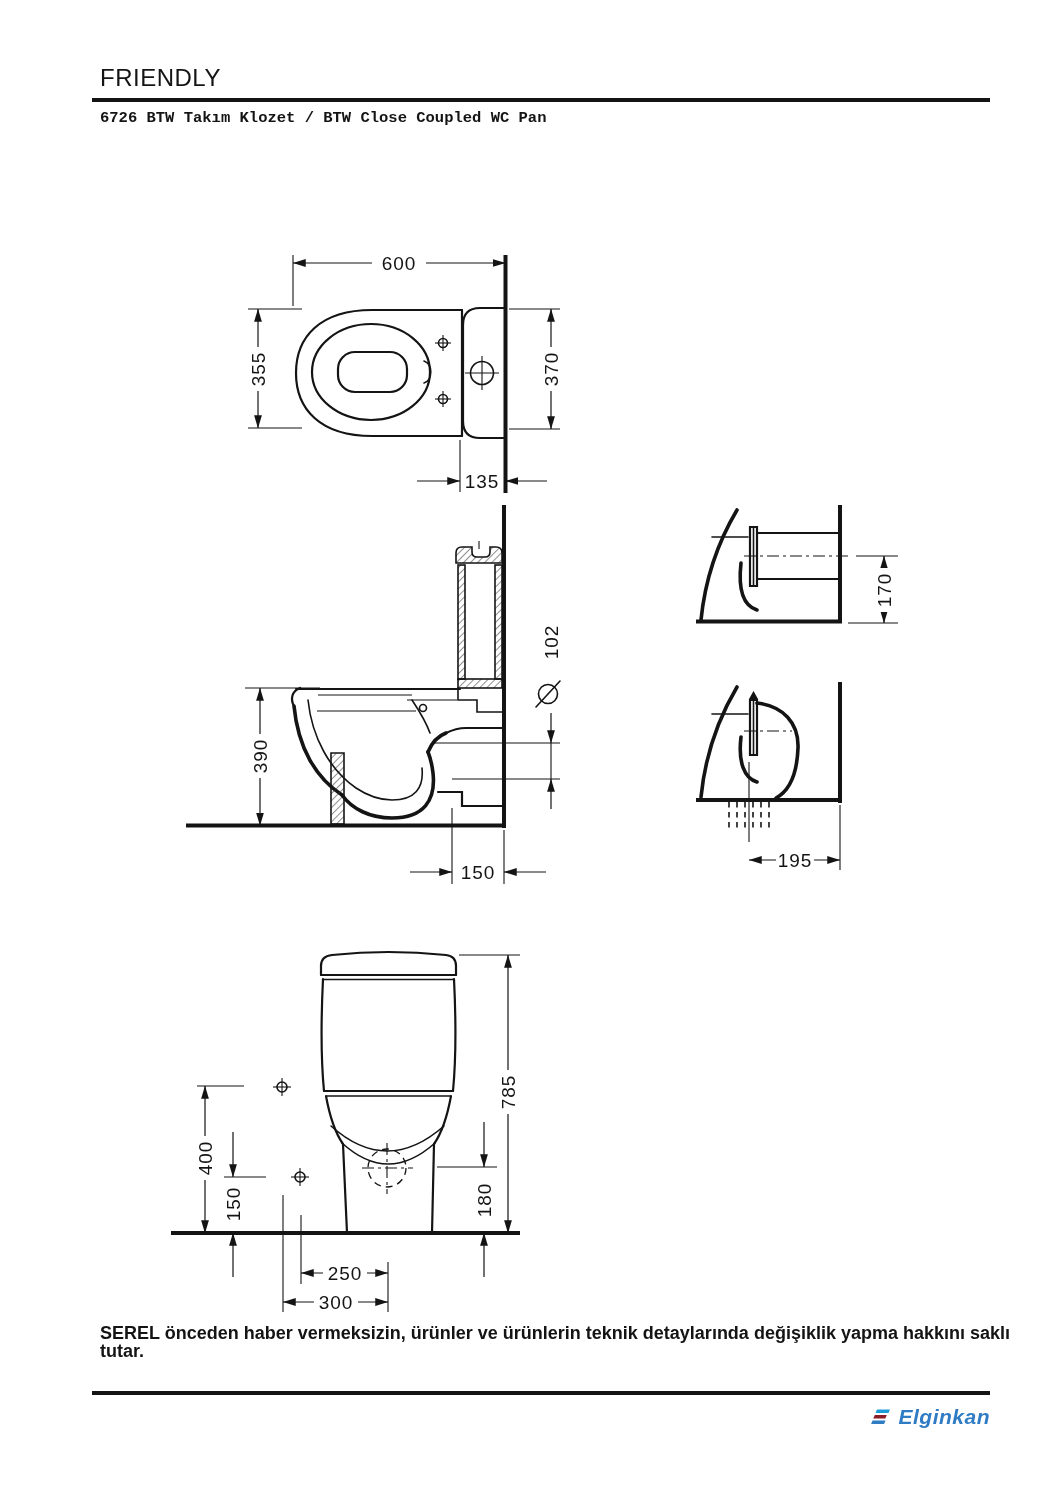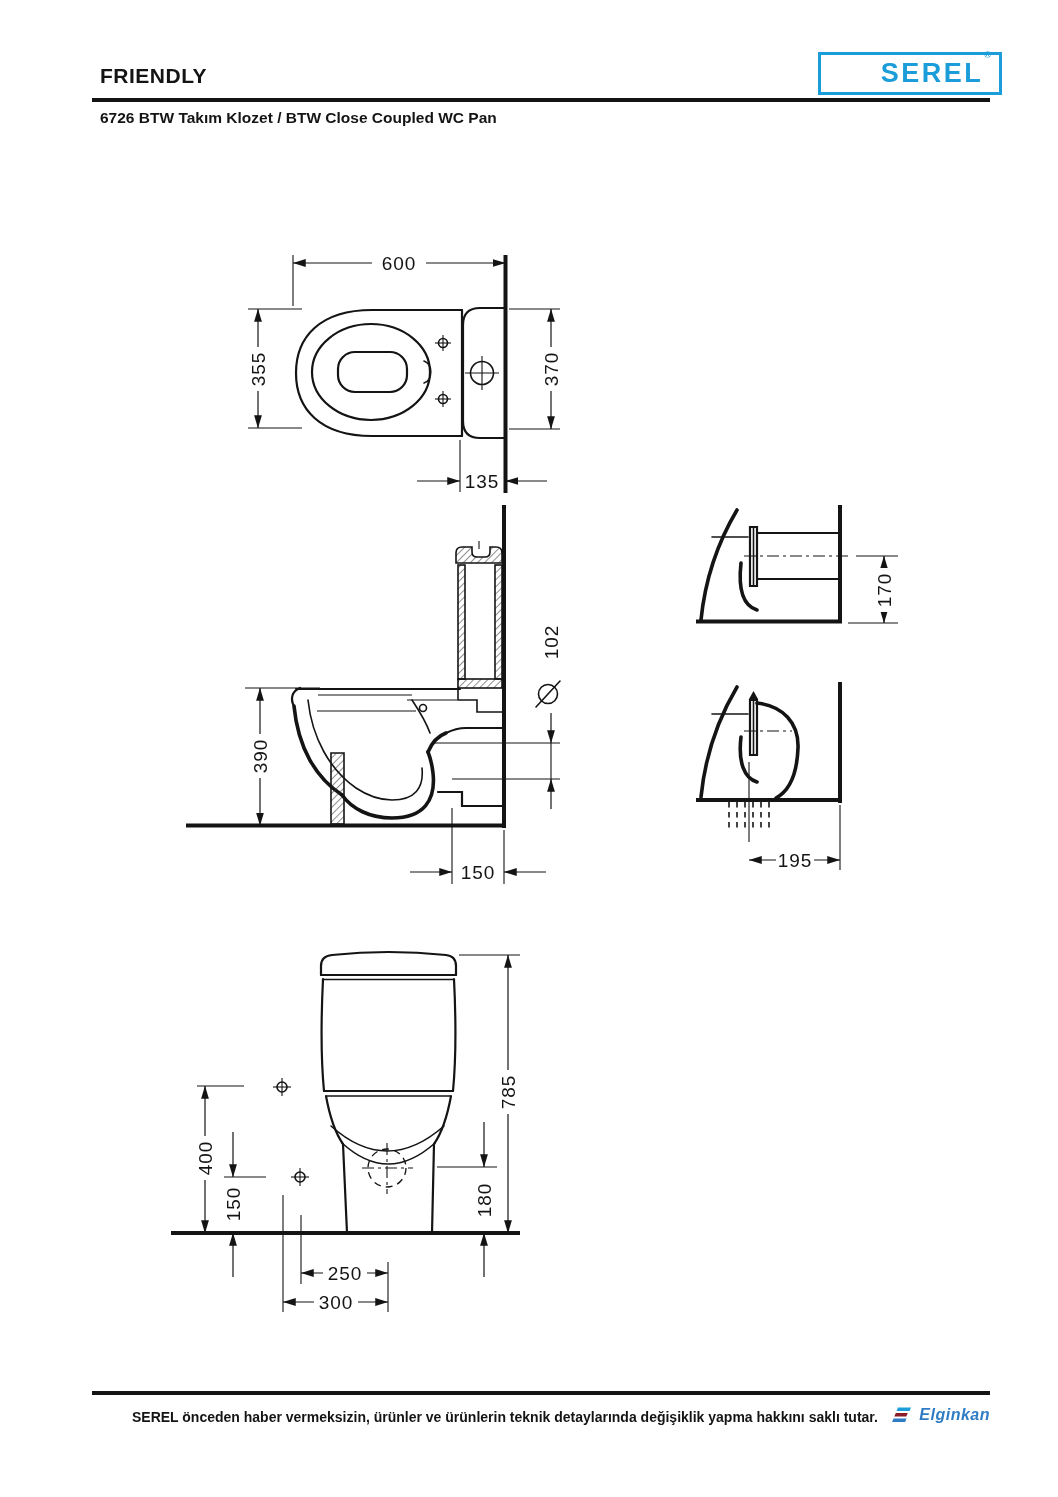--- a/index.html
+++ b/index.html
@@ -2,34 +2,34 @@
 <html style="--brand_blue: #1B9DD9; --elginkan_blue: #2F7CC4; --elginkan_red: #8B1D28; --ink: #141414;"><head>
 <meta charset="utf-8">
 <style>
   :root{
     --brand_blue:#1B9DD9; --elginkan_blue:#2F7CC4; --elginkan_red:#8B1D28; --ink:#141414;
   }
   html,body{margin:0;padding:0;background:#fff;}
   .page{position:relative;width:1058px;height:1497px;background:#fff;overflow:hidden;
         font-family:"Liberation Sans",sans-serif;color:var(--ink);}
   .abs{position:absolute;}
-  .title{left:100px;top:64px;font-size:21px;font-weight:bold;letter-spacing:.5px;}
+  .title{left:100px;top:64px;font-size:24px;font-weight:normal;letter-spacing:.5px;}
   .rule{left:92px;width:898px;height:4px;background:var(--ink);}
   .rule-top{top:98px;}
   .rule-bottom{top:1391px;height:3.5px;}
   .logo-box{left:818px;top:52px;width:169px;height:37px;border:3px solid var(--brand_blue);
             display:flex;align-items:center;justify-content:flex-end;padding-right:9px;}
   .logo-text{color:var(--brand_blue);font-size:27px;font-weight:bold;letter-spacing:2.5px;line-height:1;}
   .logo-reg{color:var(--brand_blue);font-size:9px;font-weight:bold;vertical-align:top;position:relative;top:-9px;left:1px;letter-spacing:0;}
-  .products{left:100px;top:107px;font-size:15.5px;font-weight:bold;line-height:22px;}
-  .footer-text{left:100px;top:1409px;font-size:14px;line-height:17.5px;margin-left:32px;}
+  .products{left:100px;top:107px;font-size:15.5px;font-weight:bold;line-height:22px;font-family:Liberation Mono, monospace;}
+  .footer-text{left:100px;top:1325px;font-size:18px;line-height:17.5px;}
   .footer-line1{font-weight:bold;}
   .footer-line2{font-weight:normal;}
   .elginkan{top:1405px;right:68px;display:flex;align-items:center;gap:5px;}
-  .elginkan-word{color:var(--elginkan_blue);font-size:16px;font-weight:bold;font-style:italic;letter-spacing:.5px;}
+  .elginkan-word{color:var(--elginkan_blue);font-size:21px;font-weight:bold;font-style:italic;letter-spacing:.5px;}
   svg.drawing{position:absolute;left:0;top:0;}
   
   .wall{stroke:var(--ink);stroke-width:4;fill:none;}
   .out2{stroke:var(--ink);stroke-width:2.2;fill:none;stroke-linecap:round;}
   .out3{stroke:var(--ink);stroke-width:3.6;fill:none;stroke-linecap:round;}
   .thin{stroke:var(--ink);stroke-width:1.1;fill:none;}
   .thin2{stroke:var(--ink);stroke-width:1.6;fill:none;stroke-linecap:round;}
   .dim{stroke:var(--ink);stroke-width:1.2;fill:none;}
   .cl{stroke:var(--ink);stroke-width:1.1;fill:none;stroke-dasharray:12 4 3 4;}
   .dashed{stroke:var(--ink);stroke-width:1.3;fill:none;stroke-dasharray:7 5;}
@@ -37,23 +37,20 @@
   .hatched{fill:url(#hatch);stroke:var(--ink);stroke-width:1.6;}
   .whitefill{fill:#fff;}
   .dt{font-family:"Liberation Sans",sans-serif;font-size:19px;letter-spacing:1px;fill:var(--ink);}
 </style>
 </head>
 <body>
 
 <div class="page">
 
   <div class="abs title">FRIENDLY</div>
-  <div class="abs logo-box">
-    <span class="logo-text"><span>SEREL</span><span class="logo-reg">®</span></span>
-  </div>
   <div class="abs rule rule-top"></div>
   <div class="abs products">
     <div>6726 BTW Takım Klozet / BTW Close Coupled WC Pan</div>
   </div>
 
   <svg class="drawing" width="1058" height="1497" viewBox="0 0 1058 1497">
     <defs>
       <pattern id="hatch" width="5" height="5" patternUnits="userSpaceOnUse" patternTransform="rotate(45)">
         <line x1="0" y1="0" x2="0" y2="5" stroke="#333" stroke-width="1.1"></line>
       </pattern>

